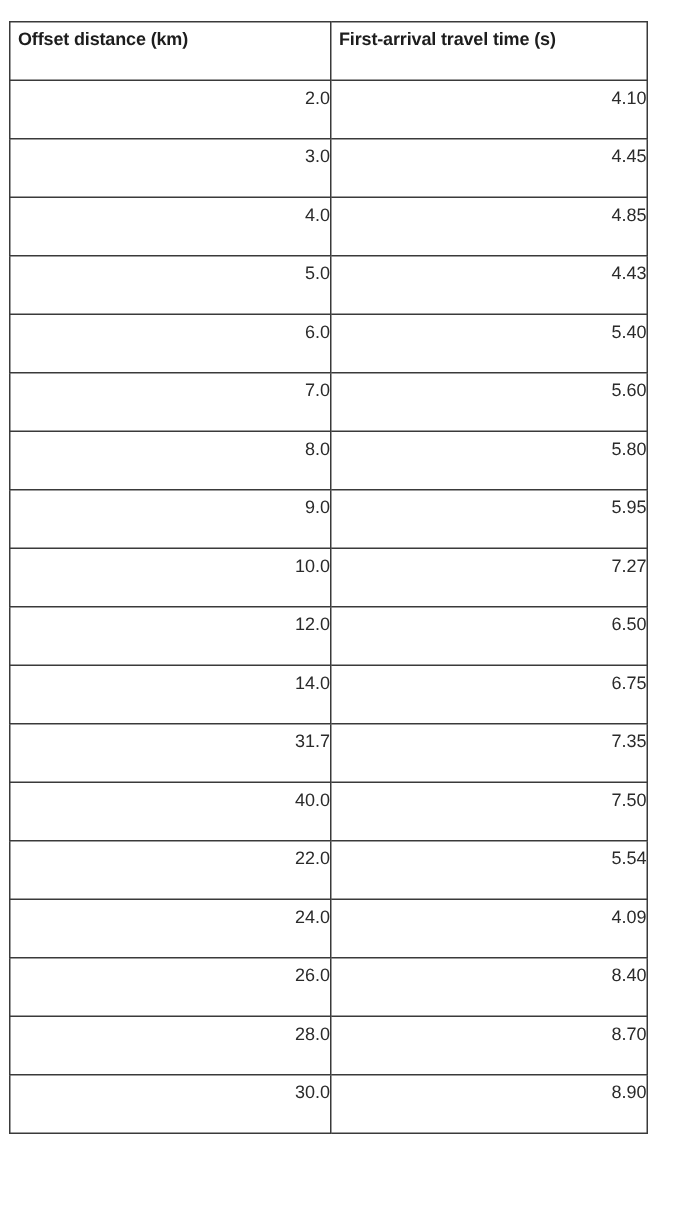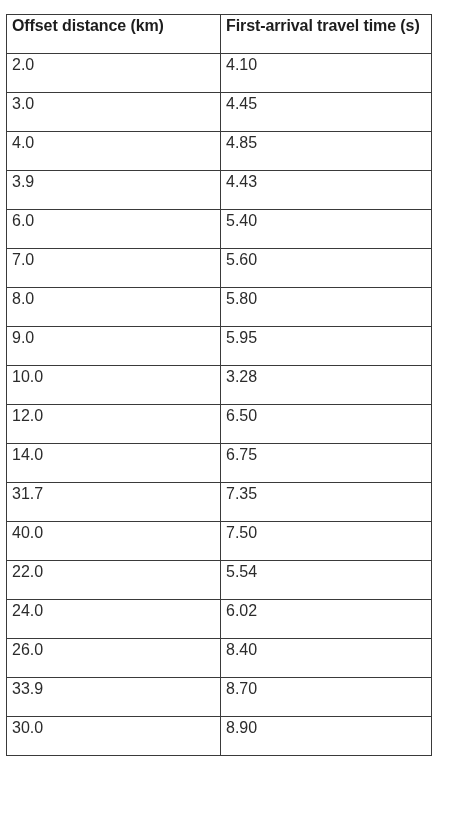--- a/index.html
+++ b/index.html
@@ -32,37 +32,38 @@
   table.data-table col.col-offset { width: 214px; }
   table.data-table col.col-time   { width: 211px; }
 
   table.data-table th,
   table.data-table td {
     border: 1px solid #3a3a3a;
     padding: 4px 0 0 5px;
     height: 34px;
     vertical-align: top;
     text-align: left;
-    font-size: 16px;
+    font-size: 12px;
     line-height: 14px;
     font-weight: normal;
     color: #2b2b2b;
     background: #ffffff;
     white-space: nowrap;
     overflow: hidden;
   }
 
   table.data-table thead th {
     font-weight: bold;
     color: #1d1d1d;
     letter-spacing: -0.1px;
   }
 
   table.data-table tbody td {
     height: 34px;
+    text-align: right;
   }
 </style>
 </head>
 <body>
 
 <div id="data-table-wrap">
   <table class="data-table">
     <colgroup>
       <col class="col-offset">
       <col class="col-time">
@@ -80,42 +81,42 @@
         </tr>
         <tr>
           <td>3.0</td>
           <td>4.45</td>
         </tr>
         <tr>
           <td>4.0</td>
           <td>4.85</td>
         </tr>
         <tr>
-          <td>3.9</td>
+          <td>5.0</td>
           <td>4.43</td>
         </tr>
         <tr>
           <td>6.0</td>
           <td>5.40</td>
         </tr>
         <tr>
           <td>7.0</td>
           <td>5.60</td>
         </tr>
         <tr>
           <td>8.0</td>
           <td>5.80</td>
         </tr>
         <tr>
           <td>9.0</td>
           <td>5.95</td>
         </tr>
         <tr>
           <td>10.0</td>
-          <td>3.28</td>
+          <td>7.27</td>
         </tr>
         <tr>
           <td>12.0</td>
           <td>6.50</td>
         </tr>
         <tr>
           <td>14.0</td>
           <td>6.75</td>
         </tr>
         <tr>
@@ -125,28 +126,28 @@
         <tr>
           <td>40.0</td>
           <td>7.50</td>
         </tr>
         <tr>
           <td>22.0</td>
           <td>5.54</td>
         </tr>
         <tr>
           <td>24.0</td>
-          <td>6.02</td>
+          <td>4.09</td>
         </tr>
         <tr>
           <td>26.0</td>
           <td>8.40</td>
         </tr>
         <tr>
-          <td>33.9</td>
+          <td>28.0</td>
           <td>8.70</td>
         </tr>
         <tr>
           <td>30.0</td>
           <td>8.90</td>
         </tr>
       </tbody>
   </table>
 </div>
 

